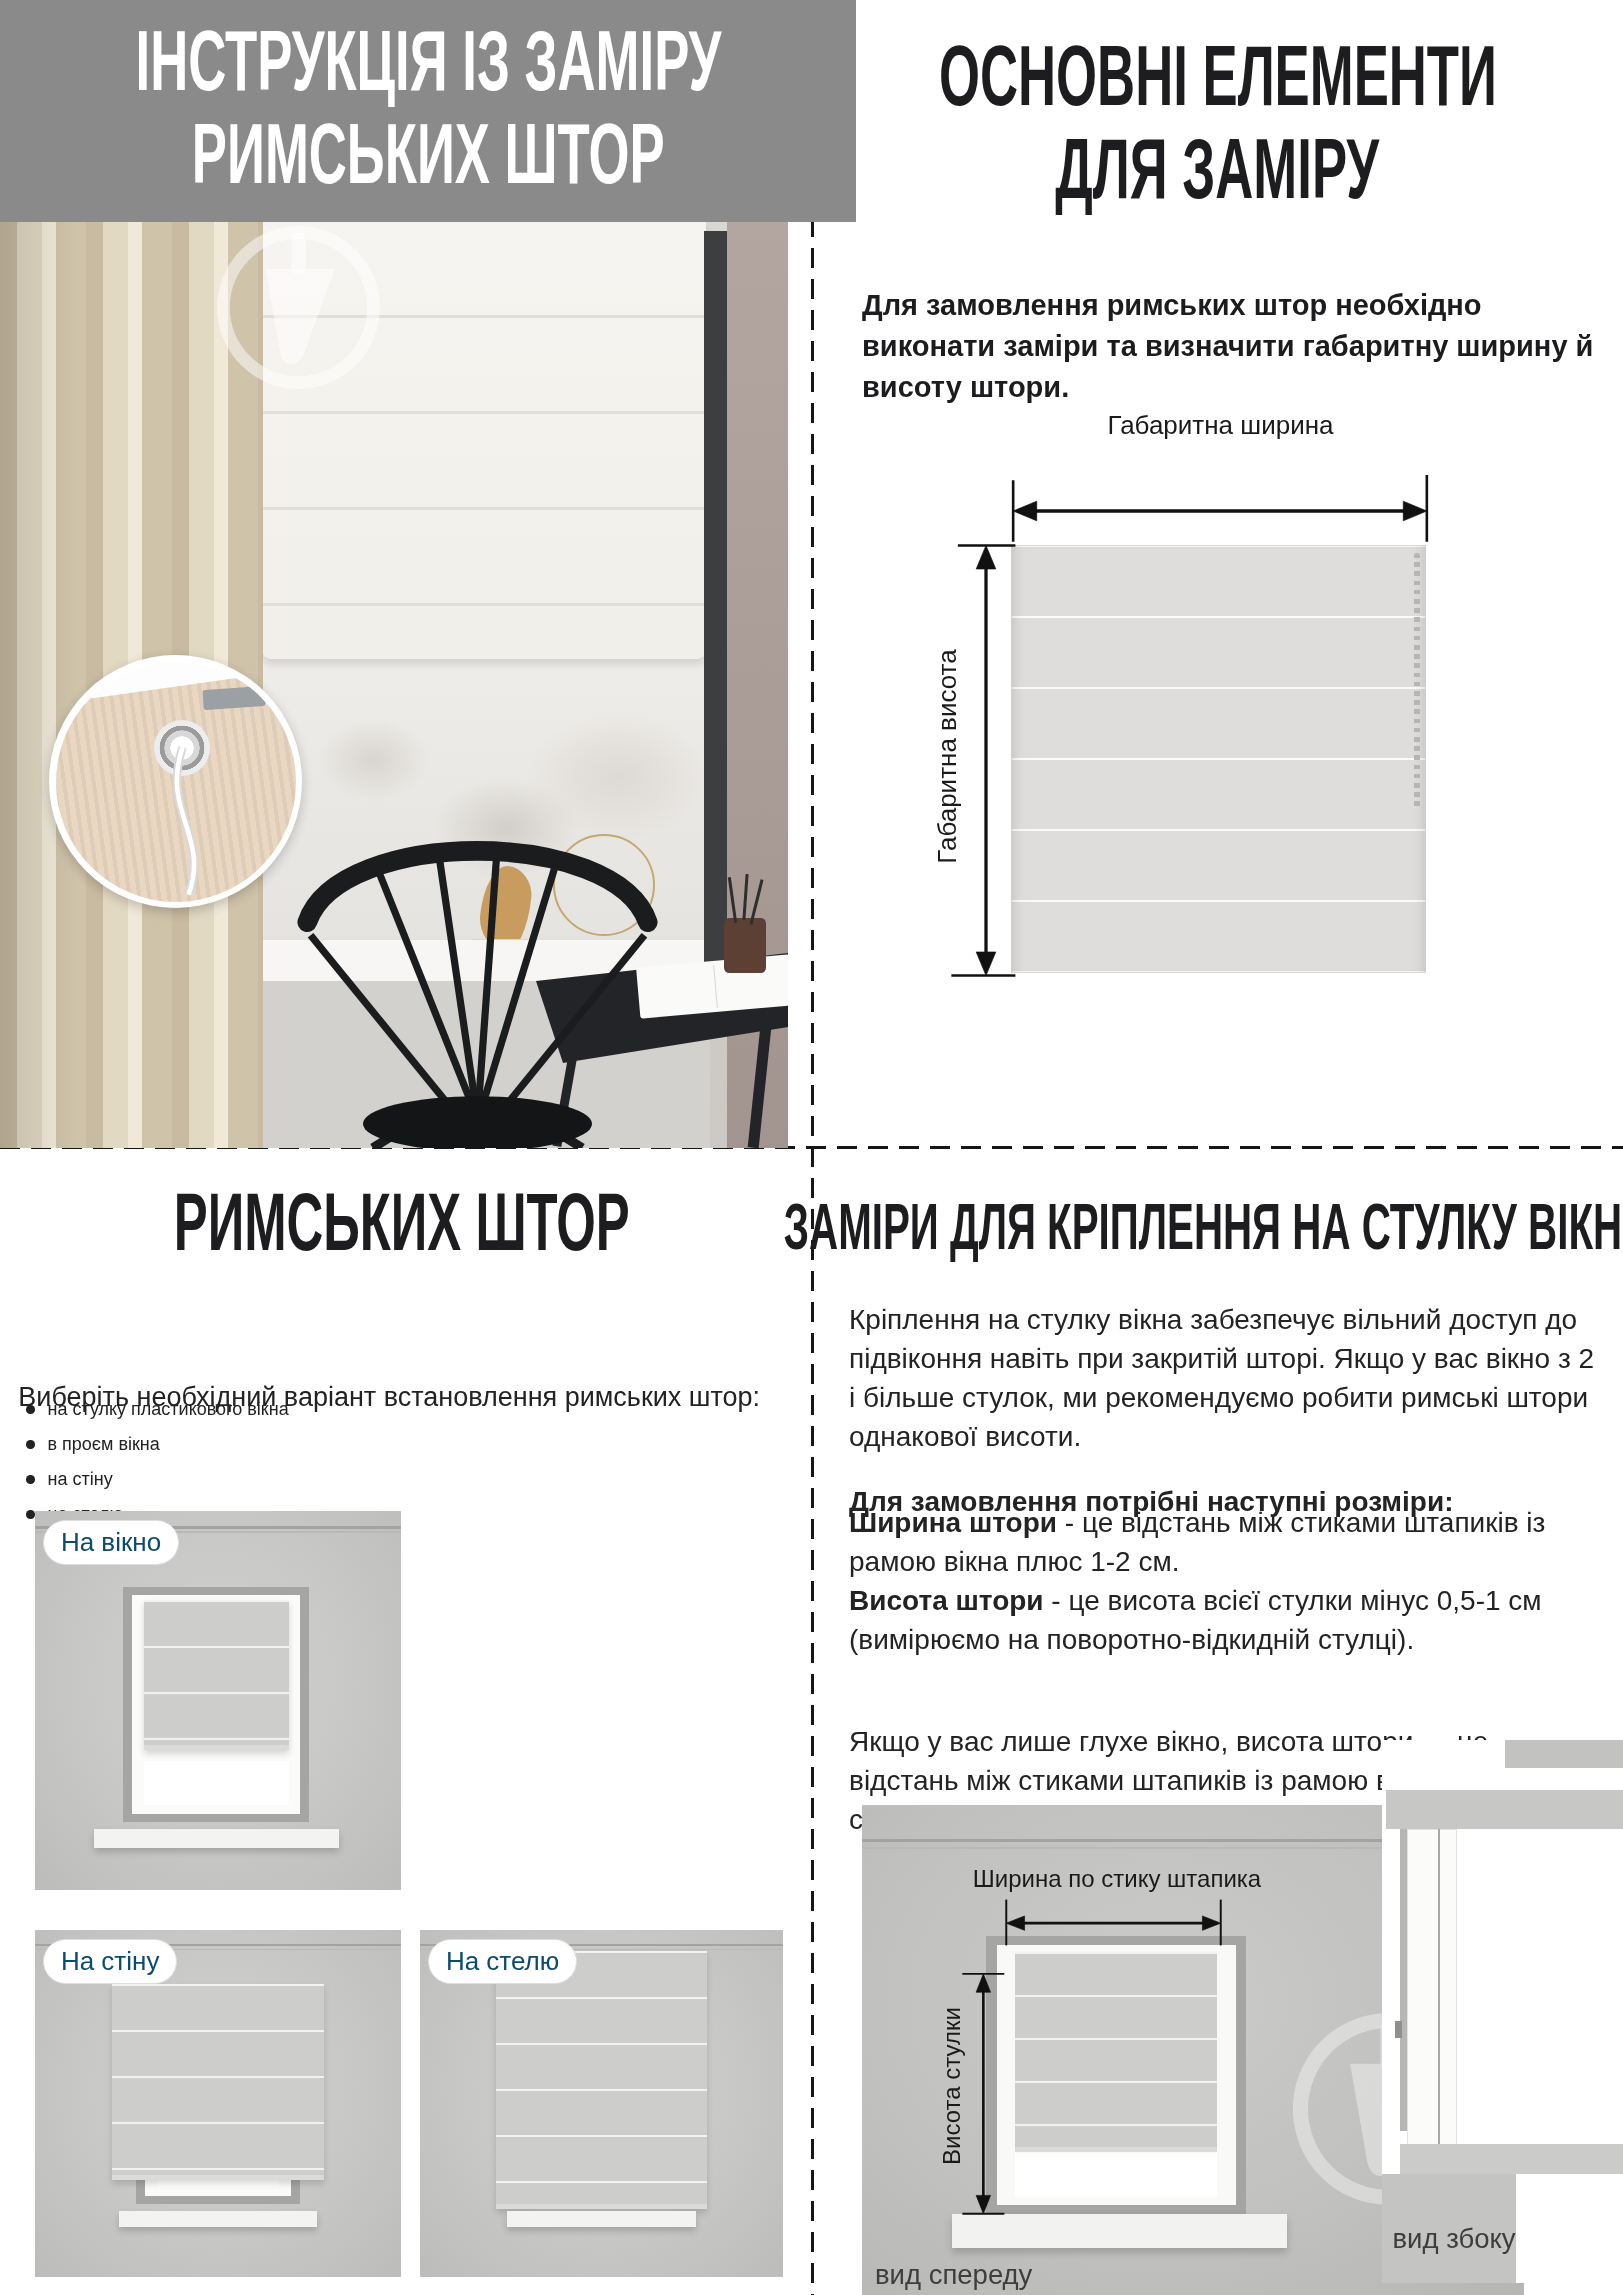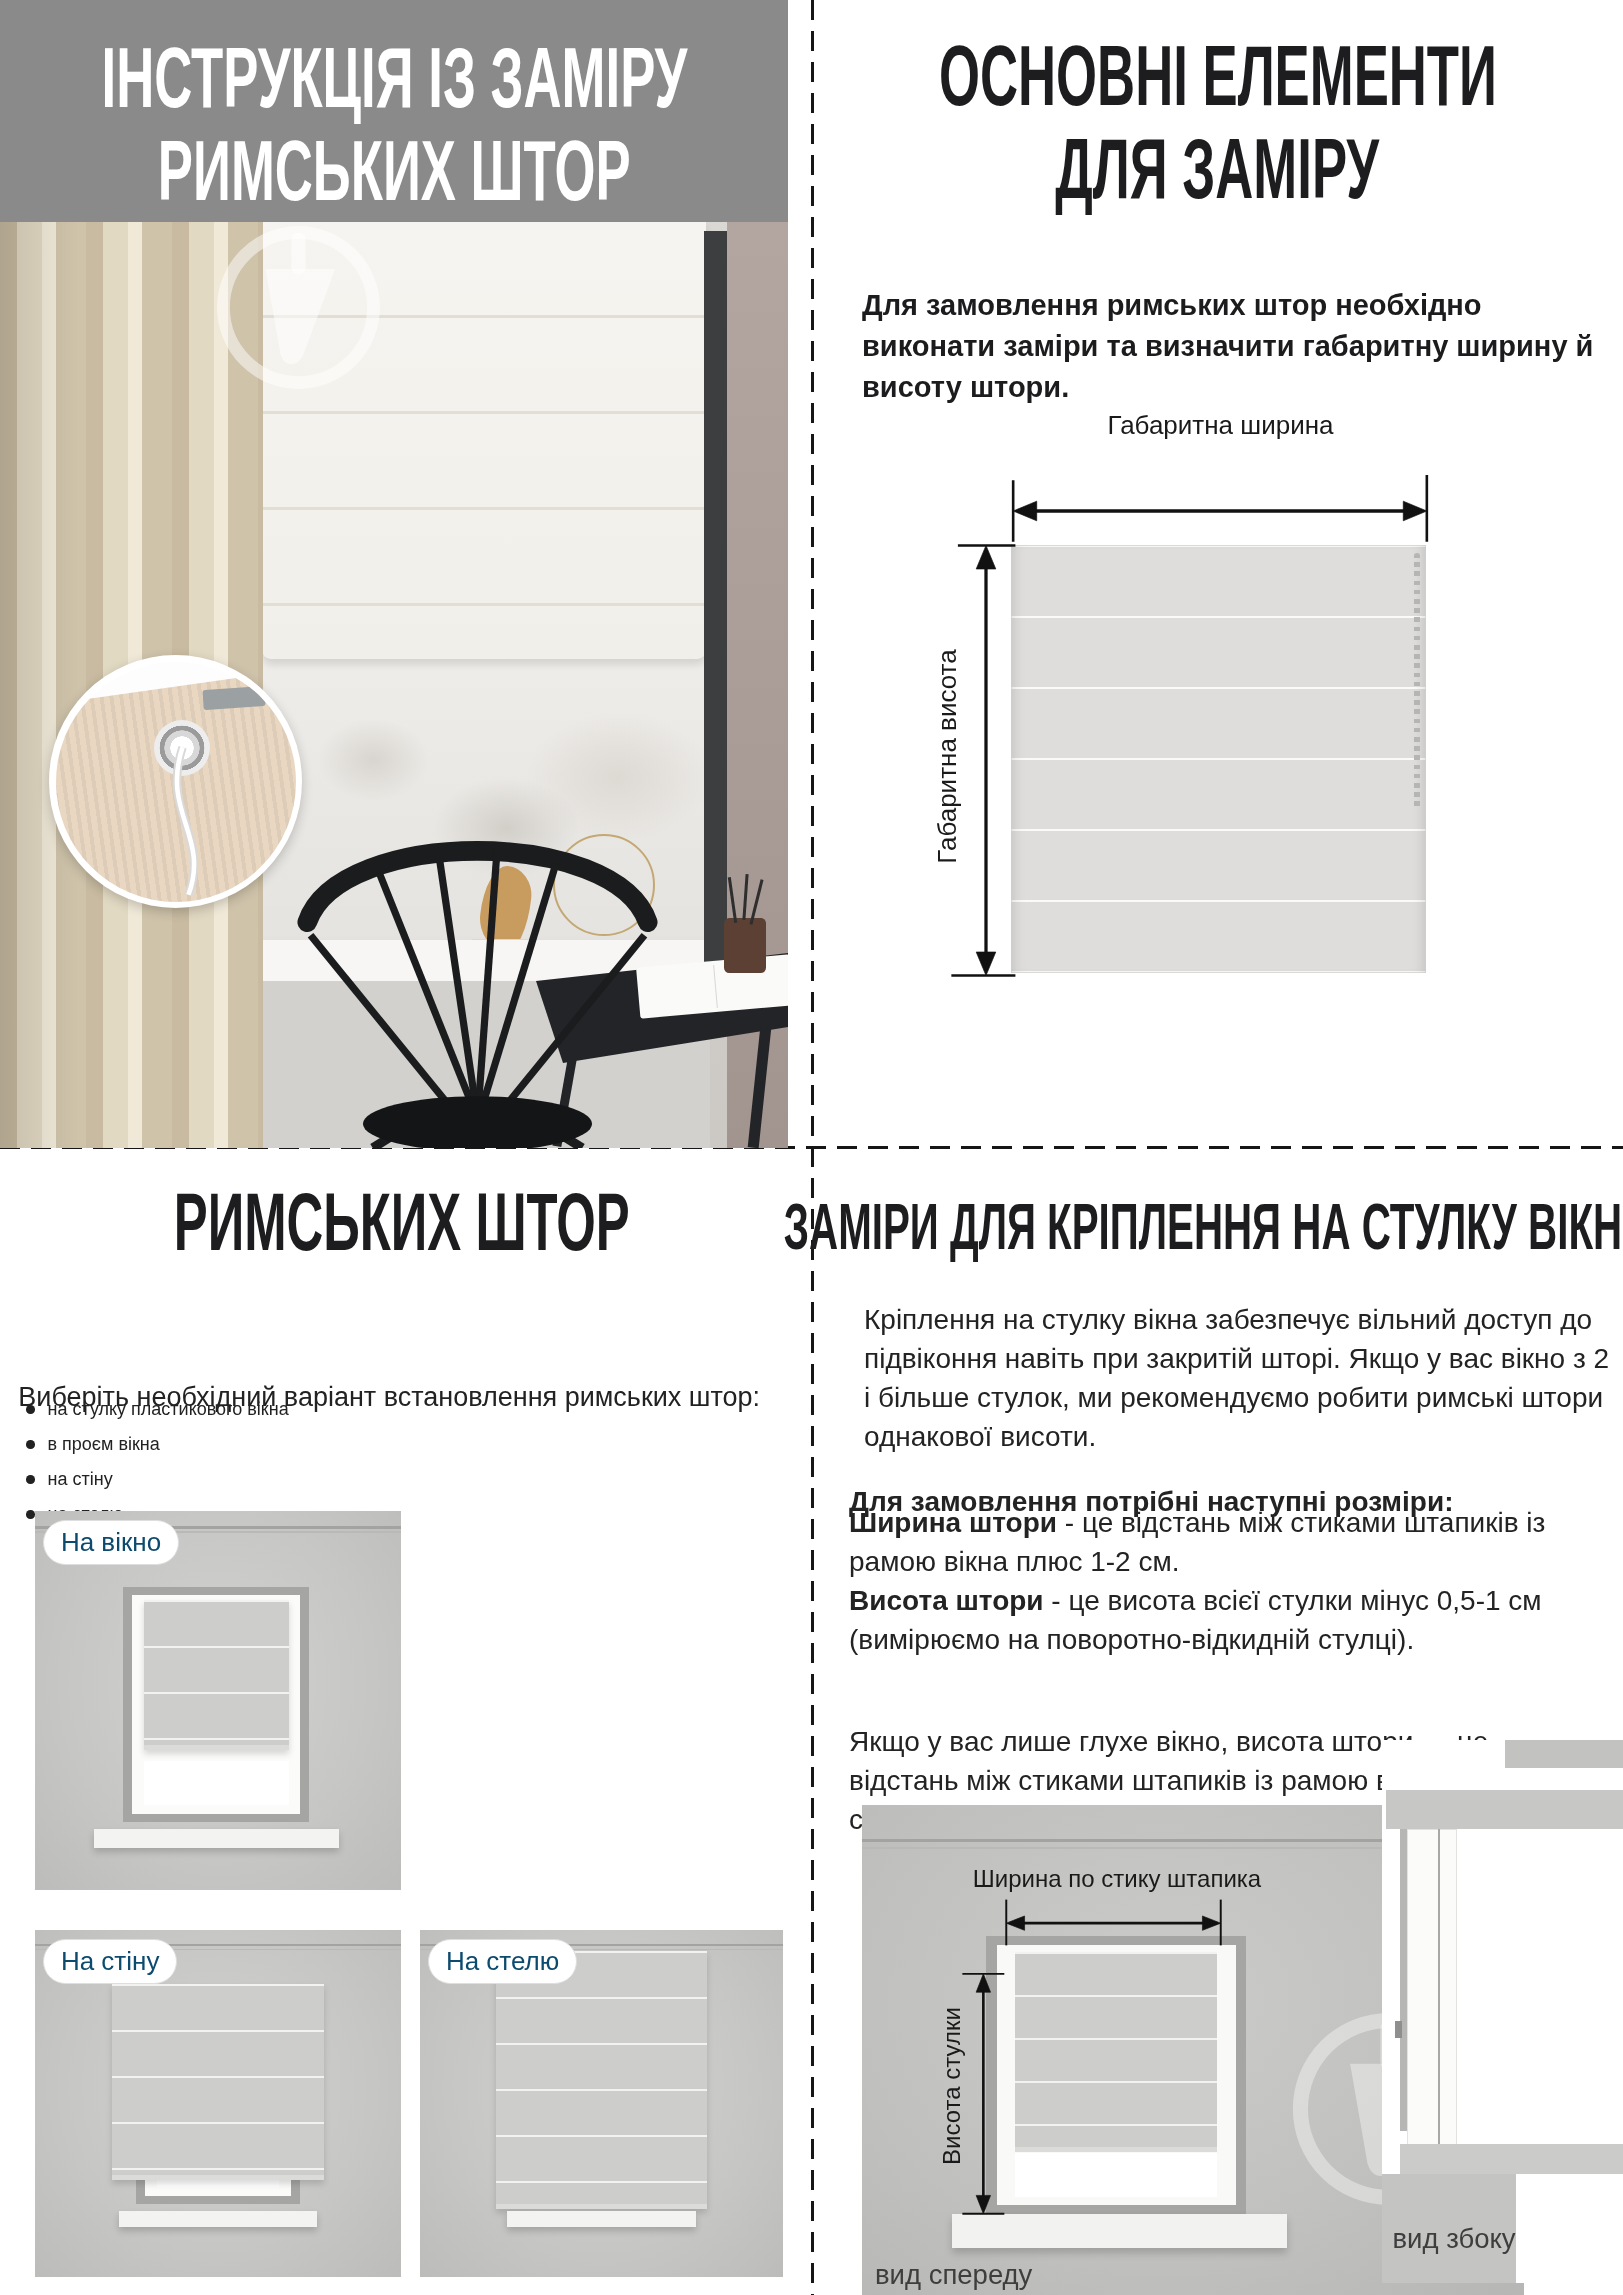--- a/index.html
+++ b/index.html
@@ -14,22 +14,22 @@
   .vdash{left:811px;top:0;width:3.3px;height:2295px;
          background:repeating-linear-gradient(to bottom,#161616 0 19.6px,transparent 19.6px 31px);}
   .hdash{left:0;top:1146px;width:1623px;height:3.3px;
          background:repeating-linear-gradient(to right,#161616 0 19.6px,transparent 19.6px 31px);}
 
   
   .hline{display:flex;justify-content:center;overflow:visible;}
   .cond{display:inline-block;font-weight:700;white-space:nowrap;transform:scaleX(.62);transform-origin:50% 50%;}
 
   
-  .tl-hdr{left:0;top:0;width:788px;height:222px;background:var(--header_bg);color:#fff;
-          padding-top:31px;box-sizing:border-box;font-size:85px;line-height:93px;}
+  .tl-hdr{left:0;top:0;width:856px;height:222px;background:var(--header_bg);color:#fff;
+          padding-top:14px;box-sizing:border-box;font-size:85px;line-height:93px;}
   .photo{left:0;top:222px;width:788px;height:926px;overflow:hidden;background:linear-gradient(#dad8d4,#ccc9c5);}
   .ph-window{left:262px;top:419px;width:445px;height:340px;
     background:radial-gradient(79px 59px at 25% 35%,#d8d5cf 0%,transparent 70%),
                radial-gradient(105px 72px at 55% 55%,#d2cfc9 0%,transparent 70%),
                radial-gradient(131px 92px at 80% 40%,#ddd9d3 0%,transparent 70%),
                linear-gradient(#efedea,#e4e2de);}
   .ph-sill{left:252px;top:718px;width:458px;height:41px;background:#f7f6f4;box-shadow:0 6.5px 9.2px rgba(0,0,0,.18);}
   .ph-below{left:252px;top:759px;width:458px;height:167px;background:#d3d1cd;}
   .ph-blind{left:262px;top:0;width:444px;height:437px;border-radius:0 0 9.2px 9.2px;
     background-image:repeating-linear-gradient(to bottom,transparent 0 93px,#e3ded4 93px 96px),linear-gradient(#f6f4f0,#f1efe9);
@@ -294,21 +294,21 @@
     <div class="blind" style="left:21%;top:6%;width:58%;height:73%;"></div>
     <div class="sill" style="left:24%;top:81%;width:52%;height:4.5%;"></div>
     <div class="pill">На стелю</div>
   </figure>
 
   <div class="abs br-title">
     <div class="hline">
         <span class="cond">ЗАМІРИ ДЛЯ КРІПЛЕННЯ НА СТУЛКУ ВІКНА</span>
       </div>
   </div>
-  <p class="abs br-p" style="top:1272px;margin-left:15px;">Кріплення на стулку вікна забезпечує вільний доступ до підвіконня навіть при закритій шторі. Якщо у вас вікно з 2 і більше стулок, ми рекомендуємо робити римські штори однакової висоти.</p>
+  <p class="abs br-p" style="top:1272px;">Кріплення на стулку вікна забезпечує вільний доступ до підвіконня навіть при закритій шторі. Якщо у вас вікно з 2 і більше стулок, ми рекомендуємо робити римські штори однакової висоти.</p>
   <p class="abs br-p" style="top:1454px;font-weight:700;">Для замовлення потрібні наступні розміри:</p>
   <div class="abs br-p" style="top:1503px;">
     <span><b>Ширина штори</b><span> - це відстань між стиками штапиків із рамою вікна плюс 1-2 см.</span></span><br>
     <span><b>Висота штори</b><span> - це висота всієї стулки мінус 0,5-1 см (вимірюємо на поворотно-відкидній стулці).</span></span>
   </div>
   <p class="abs br-p" style="top:1694px;">Якщо у вас лише глухе вікно, висота штори — це відстань між стиками штапиків із рамою вікна (плюс 1-3 см).</p>
 
   <figure class="abs fv" style="margin:16px;">
     <div class="mold" style="top:7%;"></div>
     <div class="mold2" style="top:8.6%;"></div>

